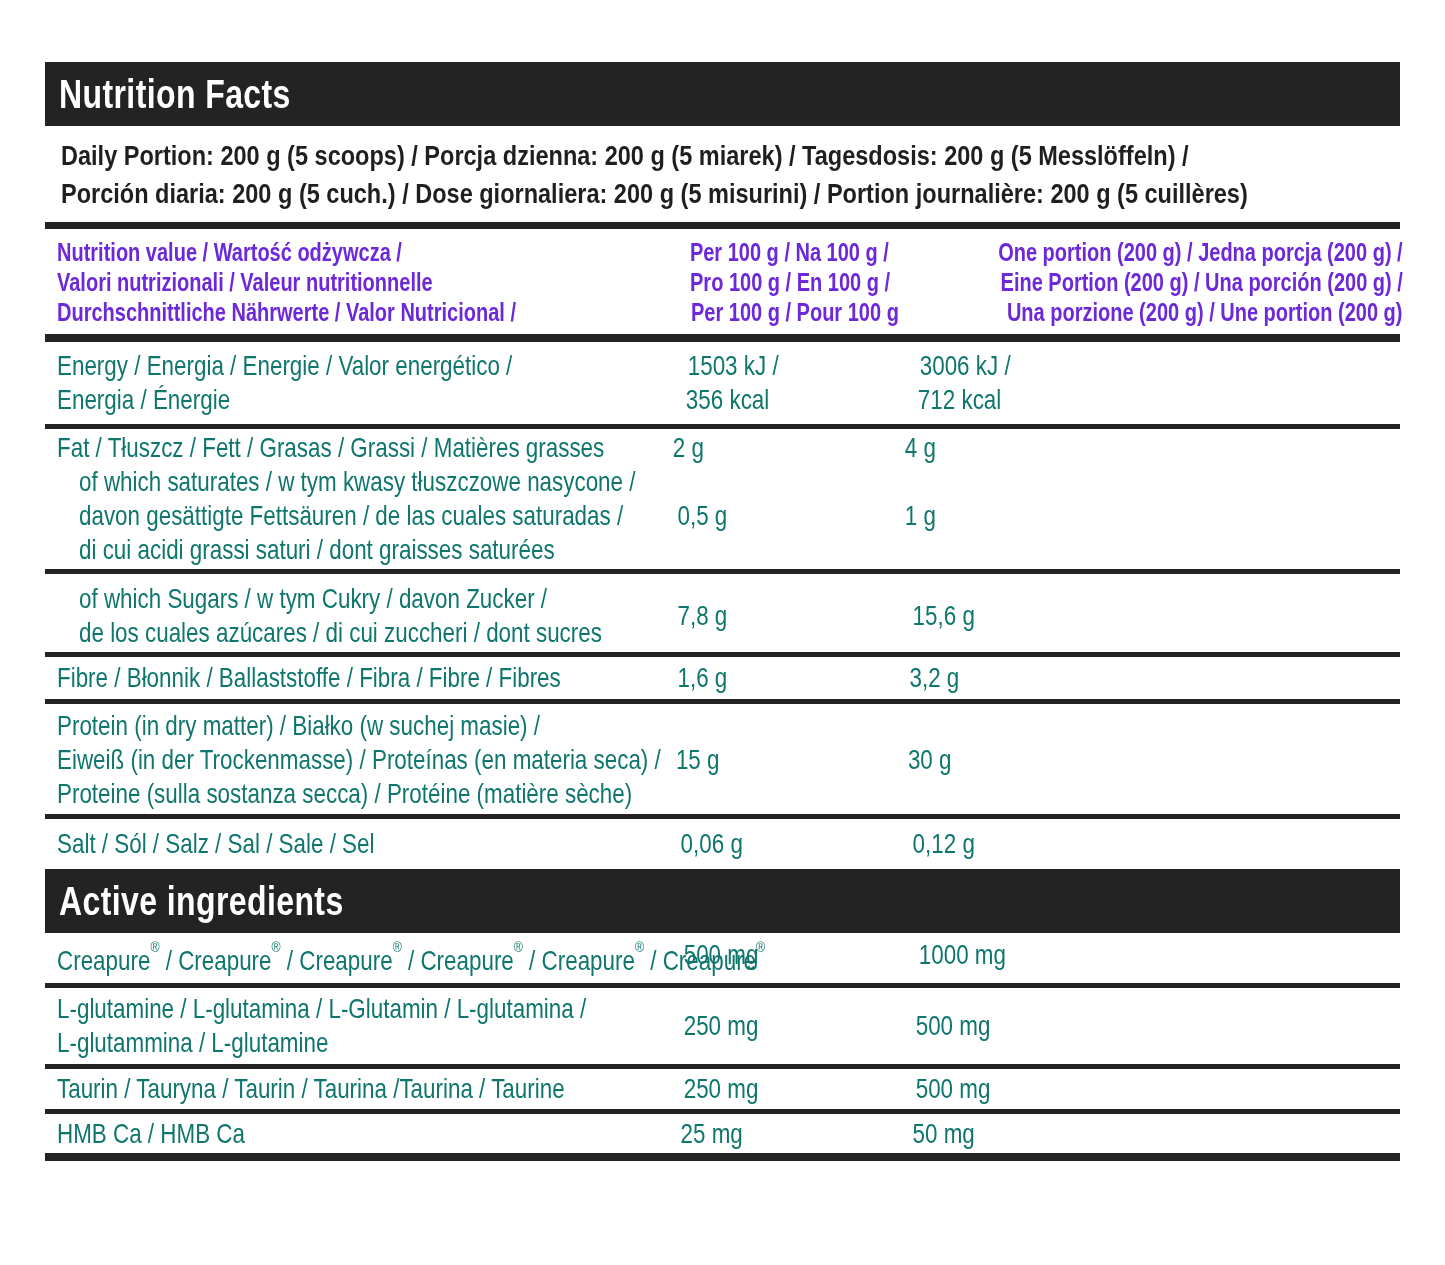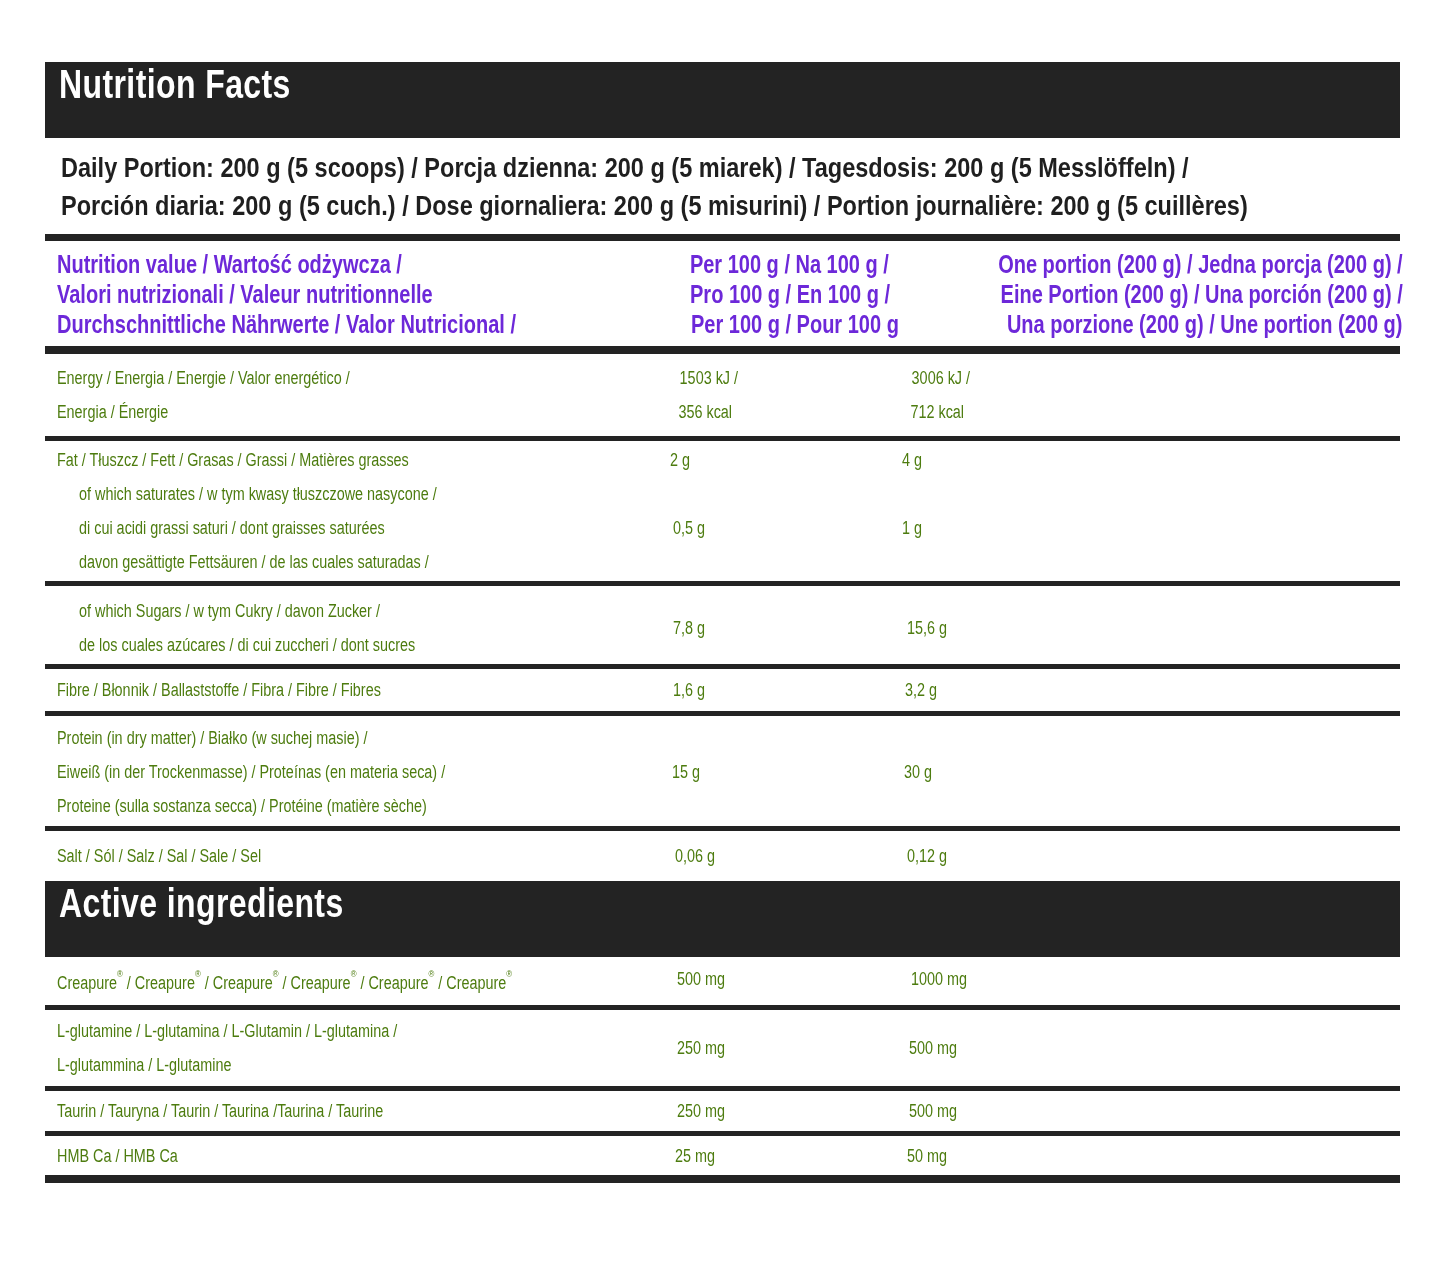--- a/index.html
+++ b/index.html
@@ -9,42 +9,42 @@
     -webkit-font-smoothing:antialiased;
   }
   .label { position:absolute; left:45px; top:62px; width:1355px; }
 
   
   .cx { display:inline-block; transform:scaleX(0.8); transform-origin:0 50%; white-space:nowrap; }
   .cx-r { transform-origin:100% 50%; }
   .cx-c { transform-origin:50% 50%; }
 
   
-  .bar { background:#232323; color:#ffffff; height:76px; display:flex; align-items:flex-start; padding-left:14px; }
+  .bar { background:#232323; color:#ffffff; height:64px; display:flex; align-items:center; padding-left:14px; }
   .bar .cx { font-size:40px; font-weight:bold; letter-spacing:0.5px; }
 
   
   .portion { padding:11px 0 9px 16px; font-weight:bold; font-size:28px; color:#1f1f1f; }
   .portion .line { line-height:38px; white-space:nowrap; }
   .portion .cx { transform:scaleX(0.84); }
 
   
   .rule { background:#232323; }
   .r7 { height:7px; } .r8 { height:8px; }
 
   
   .grid { display:grid; grid-template-columns:620px 232px 1fr; }
 
   .thead { padding:8px 0 7px; font-weight:bold; font-size:25px; color:#6d28d9; }
   .thead .line { line-height:30px; white-space:nowrap; }
   .thead .c1 { padding-left:12px; }
   .thead .c2 { text-align:center; }
   .thead .c3 { text-align:right; padding-right:4px; }
 
-  .nrow { font-size:18px; color:#4d7c0f; border-bottom:5px solid #232323; }
+  .nrow { font-size:28px; color:#0f766e; border-bottom:5px solid #232323; }
   .nrow .line { line-height:34px; white-space:nowrap; }
   .lbl { padding-left:12px; }
   .lbl.indent { padding-left:34px; }
   .val { }
   .v3 { padding-right:10px; }
   .vcenter { display:flex; flex-direction:column; justify-content:center; }
 
   .p-energy   { padding:7px 0; }
   .p-fat      { padding:2px 0; }
   .p-carb     { padding:2px 0; }
@@ -112,22 +112,22 @@
 
   <div class="nrow p-fat">
     <div class="grid">
       <div class="lbl line"><span class="cx">Fat / Tłuszcz / Fett / Grasas / Grassi / Matières grasses</span></div>
       <div class="val line"><span class="cx cx-r">2 g</span></div>
       <div class="val v3 line"><span class="cx cx-r">4 g</span></div>
     </div>
     <div class="grid">
       <div class="lbl indent">
         <div class="line"><span class="cx">of which saturates / w tym kwasy tłuszczowe nasycone /</span></div>
+        <div class="line"><span class="cx">davon gesättigte Fettsäuren / de las cuales saturadas /</span></div>
         <div class="line"><span class="cx">di cui acidi grassi saturi / dont graisses saturées</span></div>
-        <div class="line"><span class="cx">davon gesättigte Fettsäuren / de las cuales saturadas /</span></div>
       </div>
       <div class="val vcenter">
         <div class="line"><span class="cx cx-r">0,5 g</span></div>
       </div>
       <div class="val v3 vcenter">
         <div class="line"><span class="cx cx-r">1 g</span></div>
       </div>
     </div>
   </div>
 

